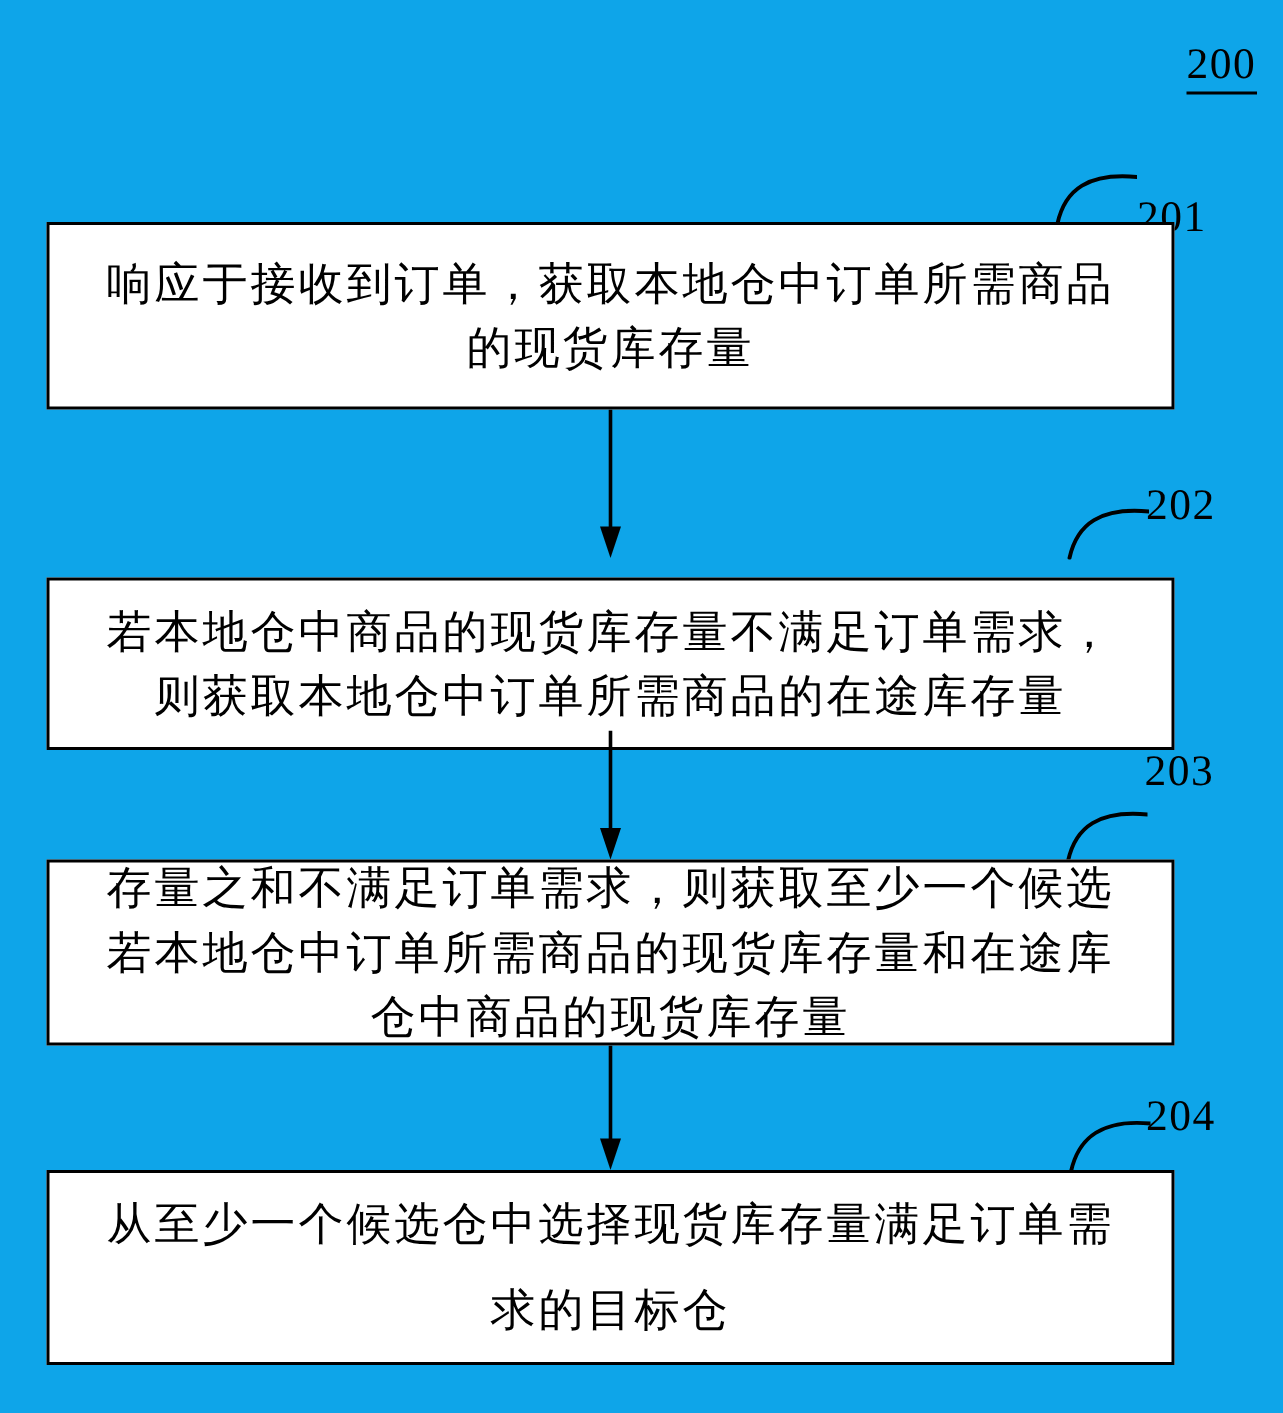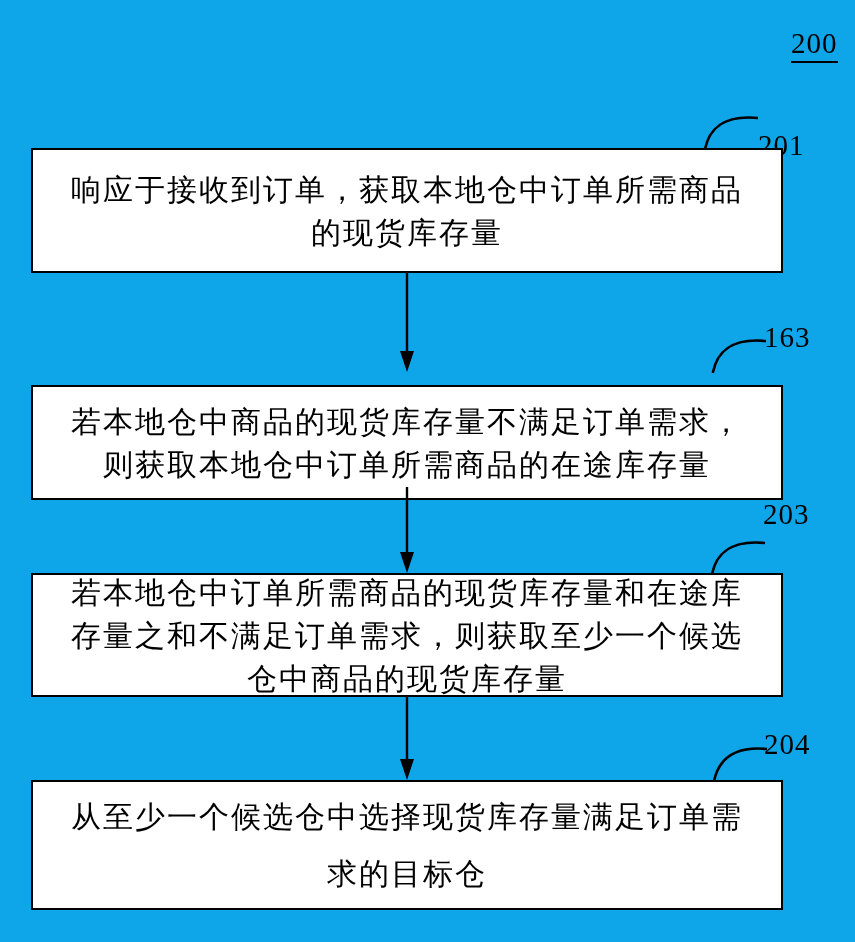--- a/index.html
+++ b/index.html
@@ -87,40 +87,40 @@
   </svg>
   <div class="step-box" style="top:148px; height:125px;">
     <div class="step-line">响应于接收到订单，获取本地仓中订单所需商品</div>
     <div class="step-line">的现货库存量</div>
   </div>
   <svg class="flow-arrow" style="top:273px;" width="20" height="99" aria-hidden="true">
     <line x1="10" y1="0" x2="10" y2="80"></line>
     <polygon points="3,78 17,78 10,99"></polygon>
   </svg>
 
-  <div class="ref-label" style="left:764px; top:323px;">163</div>
+  <div class="ref-label" style="left:764px; top:323px;">202</div>
   <svg class="leader" style="left:710px; top:333px;" width="56" height="40" aria-hidden="true">
     <path d="M3,39 C8,16 24,5 56,8"></path>
   </svg>
   <div class="step-box" style="top:385px; height:115px;">
     <div class="step-line">若本地仓中商品的现货库存量不满足订单需求，</div>
     <div class="step-line">则获取本地仓中订单所需商品的在途库存量</div>
   </div>
   <svg class="flow-arrow" style="top:487px;" width="20" height="86" aria-hidden="true">
     <line x1="10" y1="0" x2="10" y2="67"></line>
     <polygon points="3,65 17,65 10,86"></polygon>
   </svg>
 
   <div class="ref-label" style="left:763px; top:500px;">203</div>
   <svg class="leader" style="left:709px; top:537px;" width="56" height="38" aria-hidden="true">
     <path d="M3,37 C8,14 24,3 56,6"></path>
   </svg>
   <div class="step-box" style="top:573px; height:124px;">
+    <div class="step-line">存量之和不满足订单需求，则获取至少一个候选</div>
     <div class="step-line">若本地仓中订单所需商品的现货库存量和在途库</div>
-    <div class="step-line">存量之和不满足订单需求，则获取至少一个候选</div>
     <div class="step-line">仓中商品的现货库存量</div>
   </div>
   <svg class="flow-arrow" style="top:697px;" width="20" height="83" aria-hidden="true">
     <line x1="10" y1="0" x2="10" y2="64"></line>
     <polygon points="3,62 17,62 10,83"></polygon>
   </svg>
 
   <div class="ref-label" style="left:764px; top:730px;">204</div>
   <svg class="leader" style="left:711px; top:742px;" width="56" height="40" aria-hidden="true">
     <path d="M3,39 C8,16 24,4 56,7"></path>

